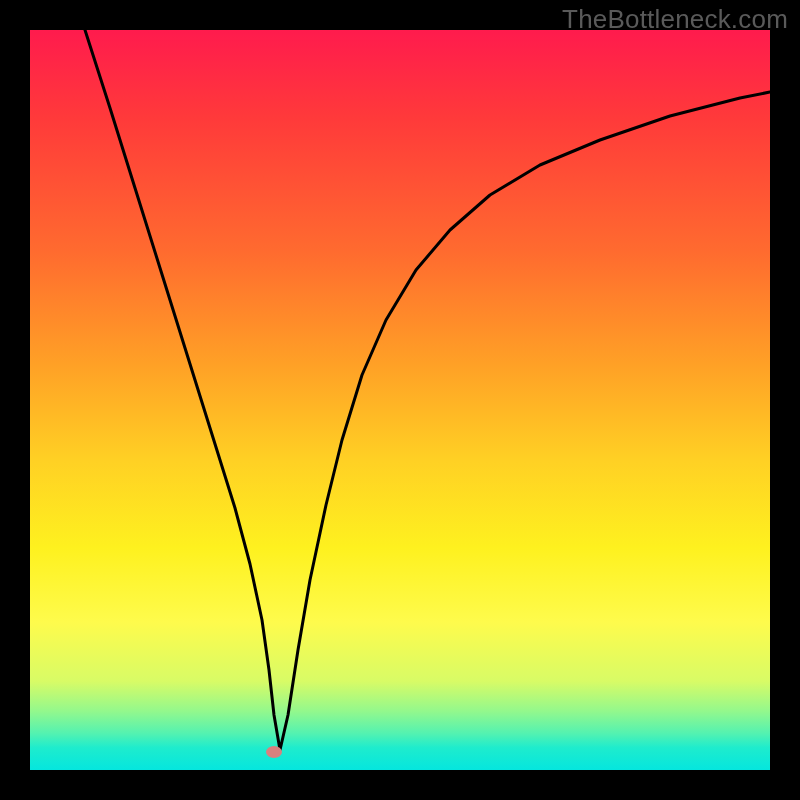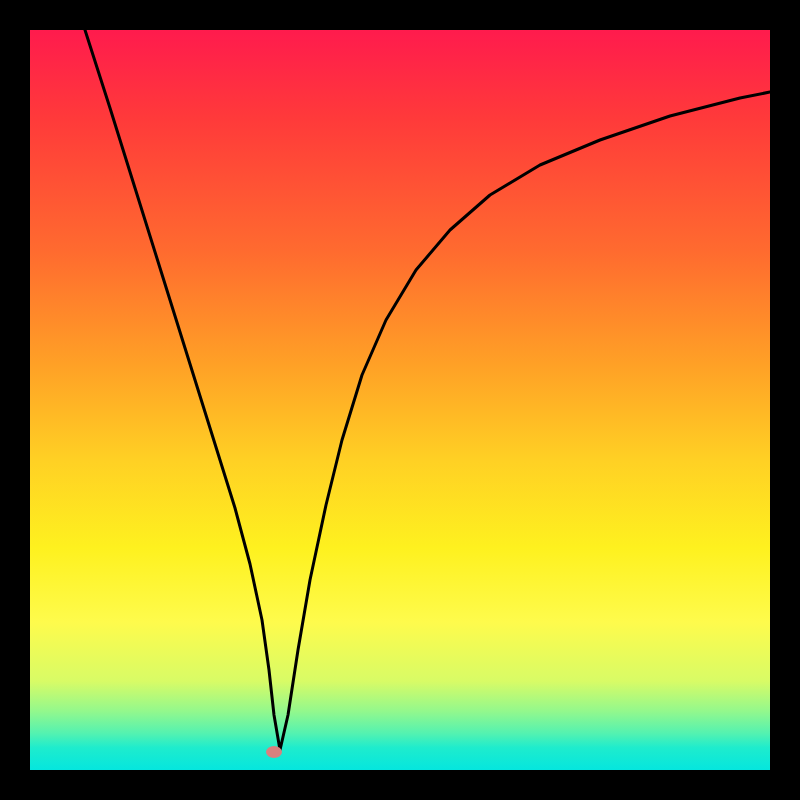--- a/index.html
+++ b/index.html
@@ -54,19 +54,20 @@
     height: 12px;
     border-radius: 50%;
     background: #d9807f;
     transform: translate(-50%, -50%);
   }
 </style>
 </head>
 <body>
 
 <div class="frame">
+  <div class="watermark">TheBottleneck.com</div>
   <div class="plot-area">
     <svg class="curve" viewBox="0 0 740 740" preserveAspectRatio="none">
       <path id="curve-path" d="M55 0 L80 78 L105 158 L130 238 L155 318 L180 398 L205 478 L220 534 L232 590 L239 640 L244 685 L250 720 L258 685 L268 620 L280 550 L296 475 L312 410 L332 345 L356 290 L386 240 L420 200 L460 165 L510 135 L570 110 L640 86 L710 68 L740 62" fill="none" stroke="#000" stroke-width="3" stroke-linecap="round" stroke-linejoin="round"></path>
     </svg>
     <div class="marker" id="marker" style="left: 244px; top: 722px;"></div>
   </div>
 </div>
 
 </body></html>

